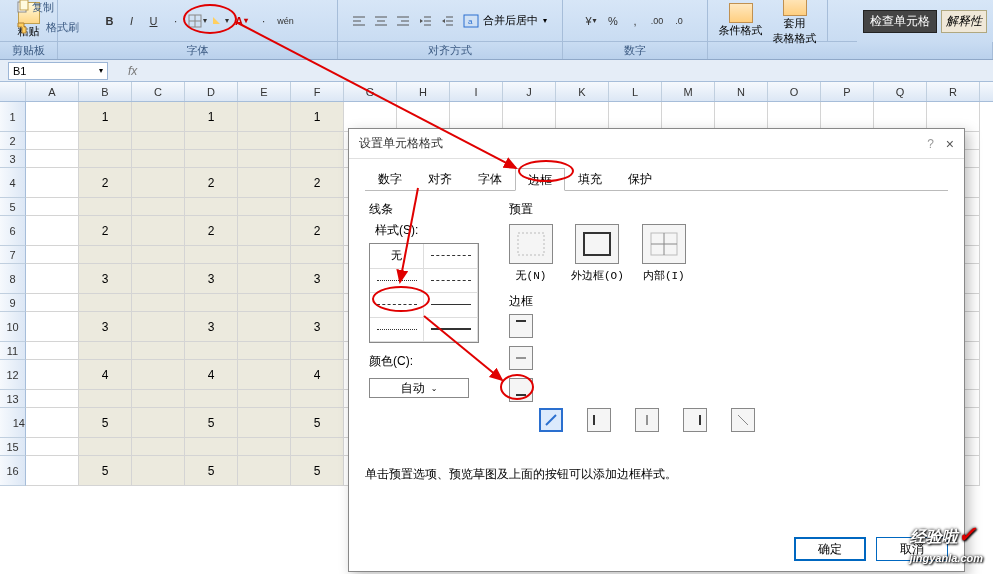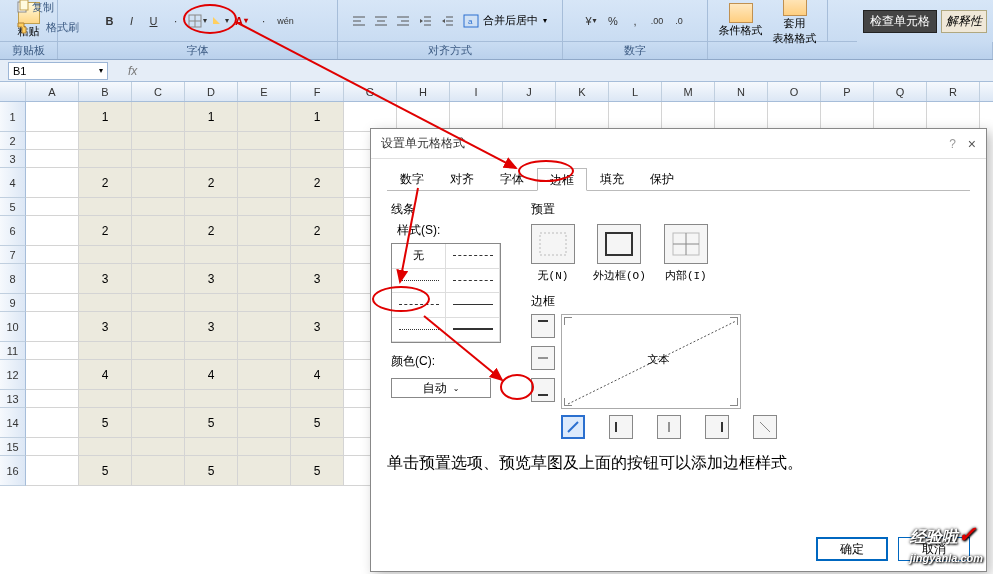--- a/index.html
+++ b/index.html
@@ -34,21 +34,21 @@
 .colh { width: 53px; text-align: center; border-right: 1px solid #c0cfdf; line-height: 20px; color: #333; }
 
 
 .grid { position: relative; }
 .row { display: flex; height: 50px; }
 .rowh { width: 26px; background: linear-gradient(90deg, #f6f9fd, #dce7f5); border-right: 1px solid #a6bdd9; border-bottom: 1px solid #c0cfdf; text-align: center; font-size: 11px; line-height: 50px; color: #333; }
 .cell { width: 53px; border-right: 1px solid #d4d4d4; border-bottom: 1px solid #d4d4d4; display: flex; align-items: center; justify-content: center; font-size: 12px; }
 .cell.sel { background: #eceade; }
 
 
-.dialog { position: absolute; left: 370px; top: 128px; width: 617px; height: 444px; background: #fff; border: 1px solid #888; box-shadow: 4px 4px 12px rgba(0,0,0,0.25); }
+.dialog { position: absolute; left: 348px; top: 128px; width: 617px; height: 444px; background: #fff; border: 1px solid #888; box-shadow: 4px 4px 12px rgba(0,0,0,0.25); }
 .dlg-title { height: 30px; background: #fff; display: flex; align-items: center; padding: 0 10px; font-size: 12px; color: #333; border-bottom: 1px solid #e0e0e0; justify-content: space-between; }
 .dlg-close { display: flex; gap: 12px; align-items: center; }
 .dlg-q { color: #999; cursor: pointer; }
 .dlg-x { font-size: 14px; color: #555; cursor: pointer; }
 
 .dlg-body { padding: 8px 16px; }
 .tabs { height: 24px; display: flex; border-bottom: 1px solid #bbb; }
 .tab { padding: 3px 12px; font-size: 12px; border: 1px solid transparent; border-bottom: none; cursor: pointer; }
 .tab.active { border: 1px solid #bbb; border-bottom: 1px solid #fff; background: #fff; position: relative; top: 1px; }
 
@@ -77,21 +77,21 @@
 .corner-tl, .corner-tr, .corner-bl, .corner-br { position: absolute; width: 8px; height: 8px; }
 .corner-tl { top: 2px; left: 2px; border-top: 1px solid #888; border-left: 1px solid #888; }
 .corner-tr { top: 2px; right: 2px; border-top: 1px solid #888; border-right: 1px solid #888; }
 .corner-bl { bottom: 2px; left: 2px; border-bottom: 1px solid #888; border-left: 1px solid #888; }
 .corner-br { bottom: 2px; right: 2px; border-bottom: 1px solid #888; border-right: 1px solid #888; }
 .diag { position: absolute; top: 0; left: 0; width: 100%; height: 100%; }
 .preview-text { position: absolute; top: 40%; left: 48%; font-size: 11px; }
 
 .bottom-btns { display: flex; gap: 24px; margin-top: 6px; margin-left: 30px; }
 
-.hint { margin-top: 4px; font-size: 16px; }
+.hint { margin-top: 24px; font-size: 12px; }
 
 .dlg-footer { position: absolute; bottom: 10px; right: 16px; display: flex; gap: 10px; }
 .wbtn { width: 72px; height: 24px; border: 1px solid #0067c0; background: #fff; font-size: 12px; cursor: pointer; }
 .wbtn.primary { border: 2px solid #0067c0; }
 
 
 .anno-ellipse { position: absolute; border: 2px solid #e00000; border-radius: 50%; pointer-events: none; }
 .anno-arrow { position: absolute; pointer-events: none; }
 
 
@@ -543,21 +543,21 @@
       <div class="cell"></div>
       <div class="cell"></div>
       <div class="cell"></div>
       <div class="cell"></div>
       <div class="cell"></div>
       <div class="cell"></div>
       <div class="cell"></div>
       <div class="cell"></div>
     </div>
     <div class="row" style="height: 30px;">
-      <div class="rowh" style="line-height: 30px;">14</div>
+      <div class="rowh" style="line-height: 30px; text-align: right;">14</div>
       <div class="cell"></div>
       <div class="cell sel">5</div>
       <div class="cell sel"></div>
       <div class="cell sel">5</div>
       <div class="cell sel"></div>
       <div class="cell sel">5</div>
       <div class="cell"></div>
       <div class="cell"></div>
       <div class="cell"></div>
       <div class="cell"></div>
@@ -711,30 +711,20 @@
                   <svg width="14" height="14">
                     <line x1="2" y1="7" x2="12" y2="7" stroke="#333"></line>
                   </svg>
                 </div>
               <div class="bbtn">
                   <svg width="14" height="14">
                     <line x1="2" y1="12" x2="12" y2="12" stroke="#333" stroke-width="2"></line>
                   </svg>
                 </div>
             </div>
-            <div class="preview-box">
-              <div class="corner-tl"></div>
-                <div class="corner-tr"></div>
-                <div class="corner-bl"></div>
-                <div class="corner-br"></div>
-              <svg class="diag">
-                  <line x1="6" y1="89" x2="174" y2="6" stroke="#555" stroke-dasharray="2 2"></line>
-                </svg>
-              <span class="preview-text">文本</span>
-            </div>
           </div>
           <div class="bottom-btns">
             <div class="bbtn active">
                 <svg width="14" height="14">
                   <line x1="2" y1="12" x2="12" y2="2" stroke="#2a6fcf" stroke-width="2"></line>
                 </svg>
               </div>
             <div class="bbtn">
                 <svg width="14" height="14">
                   <line x1="2" y1="2" x2="2" y2="12" stroke="#333" stroke-width="2"></line>

